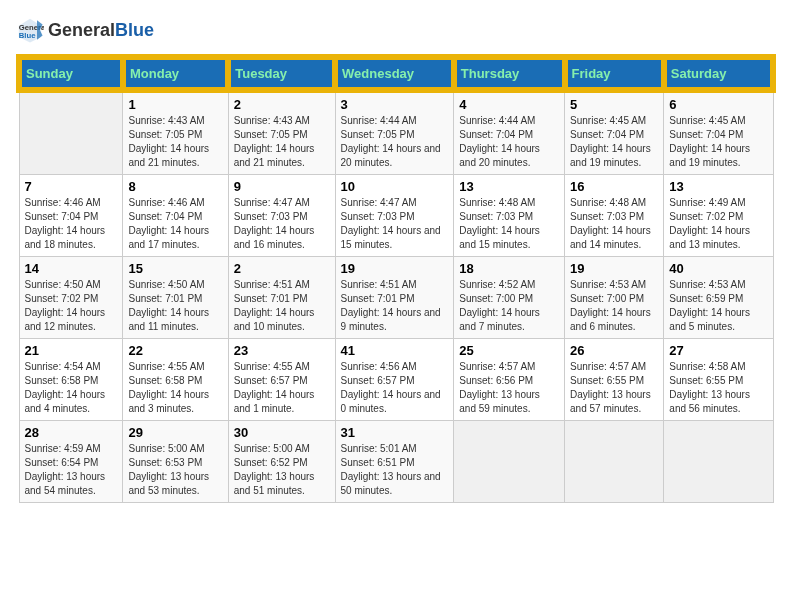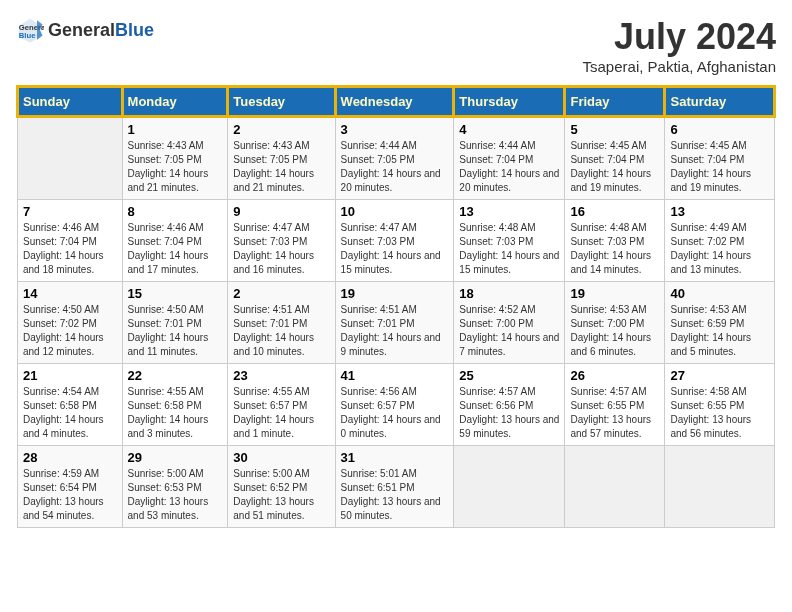--- a/index.html
+++ b/index.html
@@ -47,26 +47,26 @@
       font-size: 15px;
       color: #333;
     }
     table {
       width: 100%;
       border-collapse: collapse;
       font-size: 11px;
     }
     thead tr th {
       background-color: #1a6db5;
-      color: #fef9c3;
+      color: #86efac;
       padding: 6px 4px;
       text-align: left;
       font-size: 13px;
       font-weight: bold;
-      border: 3px solid #eab308;
+      border: 6px solid #eab308;
     }
     tbody tr td {
       border: 1px solid #ccc;
       padding: 4px 5px;
       vertical-align: top;
       min-height: 70px;
       background: #fff;
     }
     tbody tr:nth-child(odd) td {
       background: #f9f9f9;
@@ -97,24 +97,20 @@
       <text x="4" y="32" font-size="11" fill="#1a6db5" font-weight="bold" font-family="Arial">Blue</text>
       <polygon points="30,6 38,12 34,20 38,28 30,34" fill="#1a6db5" opacity="0.7"></polygon>
     </svg>
     <div>
       <div style="display:flex; align-items:baseline; gap:0;">
         <span class="logo-text-general">General</span>
         <span class="logo-text-blue">Blue</span>
       </div>
     </div>
   </div>
-  <div class="title-block">
-    <div class="main-title">July 2024</div>
-    <div class="subtitle">Tsaperai, Paktia, Afghanistan</div>
-  </div>
 </div>
 
 <table>
   <thead>
     <tr>
     <th>Sunday</th>
         <th>Monday</th>
         <th>Tuesday</th>
         <th>Wednesday</th>
         <th>Thursday</th>

